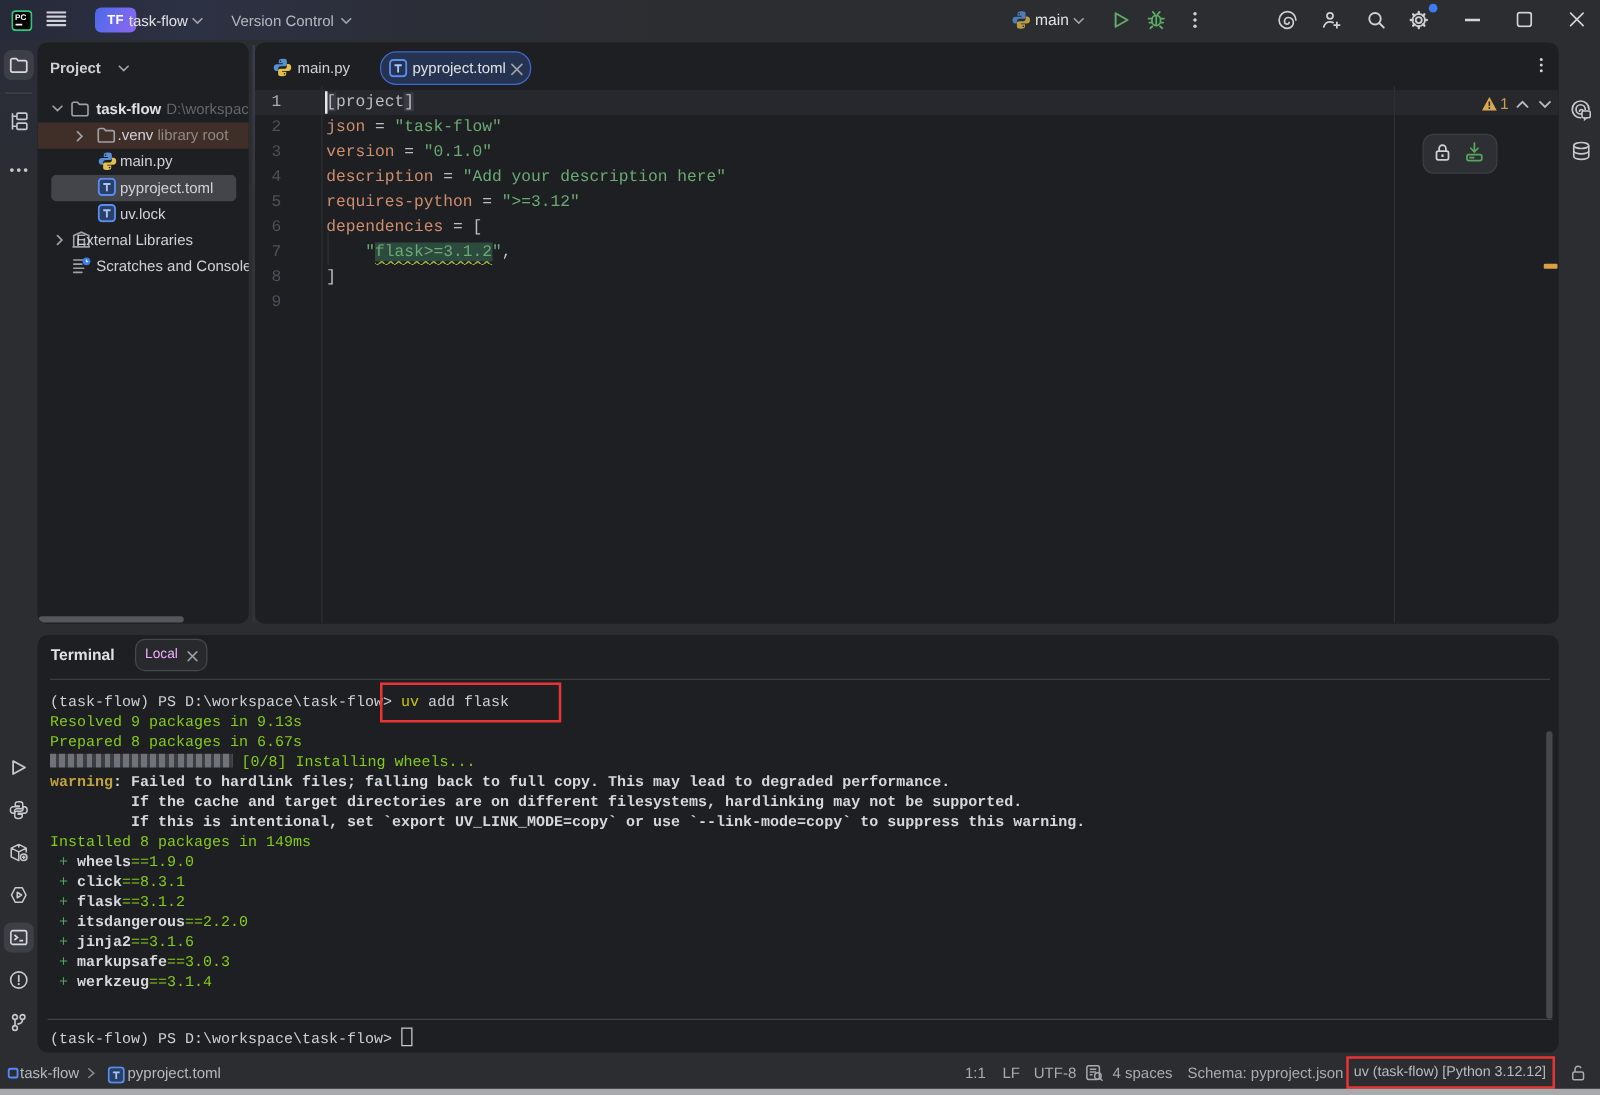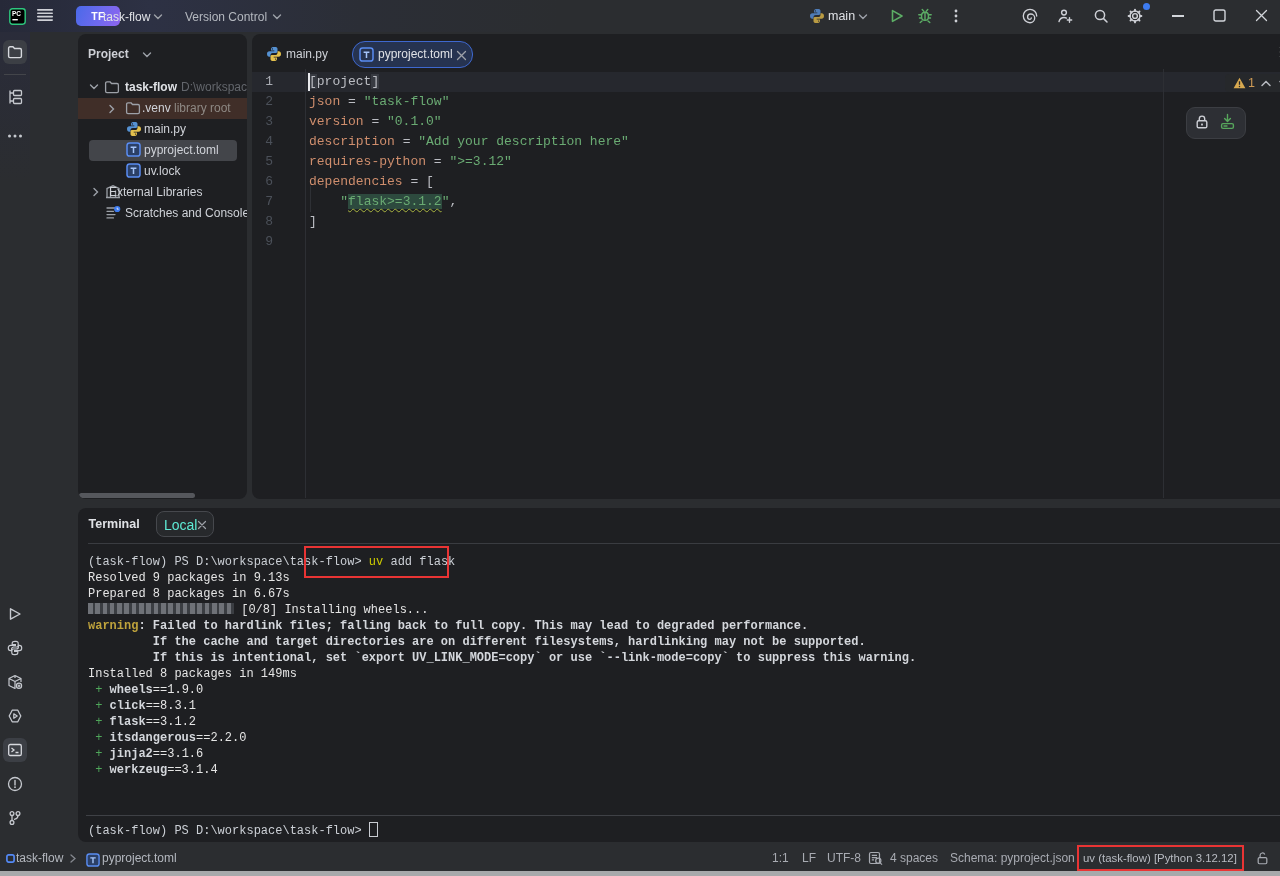--- a/index.html
+++ b/index.html
@@ -1,19 +1,19 @@
 <!DOCTYPE html>
 <html><head>
 <meta charset="utf-8">
 <style>
   html,body{margin:0;padding:0;background:#2b2d30;}
   #app{position:relative;width:1280px;height:876px;overflow:hidden;background:#2b2d30;
        font-family:"Liberation Sans",sans-serif;-webkit-font-smoothing:antialiased;}
   .ab{position:absolute;white-space:nowrap;}
-  .panel{position:absolute;background:#1e1f22;border-radius:8px;margin-left:48px;}
+  .panel{position:absolute;background:#1e1f22;border-radius:8px;}
   .mono{font-family:"Liberation Mono",monospace;}
   svg{display:block;}
   .ic{position:absolute;}
 </style>
 </head>
 <body>
 <div id="app">
 
 <div class="ab" id="titlebar" style="left:0;top:0;width:1280px;height:32px;
   background:linear-gradient(90deg,#262938 0px,#2d3144 150px,#2b2e36 360px,#2b2d30 560px);"></div>
@@ -26,21 +26,21 @@
 
 <svg class="ic" style="left:37px;top:9px" width="17" height="14" viewBox="0 0 17 14">
   <g fill="#ced0d6">
         <rect y="0" width="16" height="1.7" rx="0.8"></rect>
         <rect y="3.4" width="16" height="1.7" rx="0.8"></rect>
         <rect y="6.8" width="16" height="1.7" rx="0.8"></rect>
         <rect y="10.2" width="16" height="1.7" rx="0.8"></rect>
       </g>
 </svg>
 
-<div class="ab" style="left:76px;top:6px;width:44px;height:20px;border-radius:5px;
+<div class="ab" style="left:76px;top:6px;width:33px;height:20px;border-radius:5px;
   background:linear-gradient(115deg,#4a69e8 0%,#6f6aee 55%,#8e64ef 100%);
   color:#fff;font-size:10.5px;font-weight:bold;text-align:center;line-height:20px;letter-spacing:0.3px;">TF</div>
 <div class="ab" style="left:103px;top:9.5px;font-size:12px;color:#dfe1e5;">task-flow</div>
 <svg class="ic" style="left:153px;top:12.5px" width="10" height="8" viewBox="0 0 10 8">
       <path d="M1.5 2 L5 5.5 L8.5 2" stroke="#9da1a8" stroke-width="1.4" fill="none" stroke-linecap="round"></path>
     </svg>
 <div class="ab" style="left:185px;top:9.5px;font-size:12px;color:#b4b8bf;">Version Control</div>
 <svg class="ic" style="left:272px;top:12.5px" width="10" height="8" viewBox="0 0 10 8">
       <path d="M1.5 2 L5 5.5 L8.5 2" stroke="#9da1a8" stroke-width="1.4" fill="none" stroke-linecap="round"></path>
     </svg>
@@ -323,47 +323,48 @@
   <div class="ab" style="left:1031px;top:177px;width:11px;height:3.5px;background:#dca044;border-radius:1px;"></div>
 </div>
 <style>
   .k{color:#cf8e6d;} .s{color:#6aab73;}
   #code>div,#term>div{white-space:pre;height:inherit;}
   .hl{background:#2d4a3e;text-decoration:underline;text-decoration-style:wavy;text-decoration-color:#a8b33f;text-decoration-thickness:1px;text-underline-offset:3px;}
 </style>
 <div class="panel" id="terminal" style="left:30px;top:508px;width:1217px;height:334px;overflow:hidden;">
   <div class="ab" style="left:10.5px;top:9px;font-size:12.5px;font-weight:bold;color:#dfe1e5;">Terminal</div>
   <div class="ab" style="left:77.5px;top:2.5px;width:56px;height:24px;border-radius:8px;border:1px solid #46484d;background:#27292c;"></div>
-  <div class="ab" style="left:86px;top:9px;font-size:14px;color:#5eead4;">Local</div>
+  <div class="ab" style="left:86px;top:9px;font-size:11px;color:#f0abfc;">Local</div>
   <svg class="ic" style="left:119px;top:12px" width="10" height="10" viewBox="0 0 10 10">
         <path d="M1.5 1.5 L8.5 8.5 M8.5 1.5 L1.5 8.5" stroke="#9da1a8" stroke-width="1.2" stroke-linecap="round"></path>
       </svg>
   <div class="ab" style="left:10px;top:35px;width:1200px;height:1px;background:#3a3c41;"></div>
   <div class="ab mono" id="term" style="left:10px;top:46px;font-size:12px;line-height:16px;color:#ccd0d6;">
 <div><span>(task-flow) PS D:\workspace\task-flow&gt; </span><span class="y">uv</span><span> add flask</span></div>
 <div class="g">Resolved 9 packages in 9.13s</div>
 <div class="g">Prepared 8 packages in 6.67s</div>
 <div><span class="blocks"></span><span class="g"> [0/8] Installing wheels...</span></div>
 <div class="b"><span class="yw">warning</span>: Failed to hardlink files; falling back to full copy. This may lead to degraded performance.</div>
 <div class="b">         If the cache and target directories are on different filesystems, hardlinking may not be supported.</div>
 <div class="b">         If this is intentional, set `export UV_LINK_MODE=copy` or use `--link-mode=copy` to suppress this warning.</div>
 <div class="g">Installed 8 packages in 149ms</div>
 <div> <span class="gr">+</span> <span class="b">wheels</span><span class="g">==1.9.0</span></div>
 <div> <span class="gr">+</span> <span class="b">click</span><span class="g">==8.3.1</span></div>
 <div> <span class="gr">+</span> <span class="b">flask</span><span class="g">==3.1.2</span></div>
 <div> <span class="gr">+</span> <span class="b">itsdangerous</span><span class="g">==2.2.0</span></div>
 <div> <span class="gr">+</span> <span class="b">jinja2</span><span class="g">==3.1.6</span></div>
+<div> <span class="gr">+</span> <span class="b">markupsafe</span><span class="g">==3.0.3</span></div>
 <div> <span class="gr">+</span> <span class="b">werkzeug</span><span class="g">==3.1.4</span></div>
   </div>
   <div class="ab" style="left:8px;top:307px;width:1204px;height:1px;background:#3f4146;"></div>
   <div class="ab mono" style="left:10px;top:314px;font-size:12px;line-height:16px;white-space:pre;color:#ccd0d6;">(task-flow) PS D:\workspace\task-flow&gt; <span style="display:inline-block;width:7px;height:13px;border:1.5px solid #c9ccd2;vertical-align:-3px;"></span></div>
   <div class="ab" style="left:1207px;top:77px;width:5px;height:230px;border-radius:2.5px;background:#46484d;"></div>
 </div>
 <style>
-  #term .g, .g{color:#e5e5e5;} #term .b, .b{color:#d4d7dc;font-weight:bold;}
+  #term .g, .g{color:#84cc16;} #term .b, .b{color:#d4d7dc;font-weight:bold;}
   #term .y{color:#cdca00;} #term .yw{color:#bfa33c;} #term .gr{color:#4fa65a;}
   #term .blocks{display:inline-block;width:146px;height:11px;vertical-align:-1px;
     background:repeating-linear-gradient(90deg,#6f7278 0 4.6px,#3a3d42 4.6px 7.3px);}
 </style>
 
 <div class="ab" id="statusbar" style="left:0;top:845px;width:1280px;height:27px;font-size:12px;color:#a8abb2;">
   <svg class="ic" style="left:6px;top:8.5px" width="9" height="9" viewBox="0 0 12 12">
         <rect x="1.2" y="1.2" width="9.6" height="9.6" rx="2.4" fill="none" stroke="#548af7" stroke-width="2.2"></rect>
       </svg>
   <div class="ab" style="left:16px;top:6px;color:#b4b8bf;">task-flow</div>

